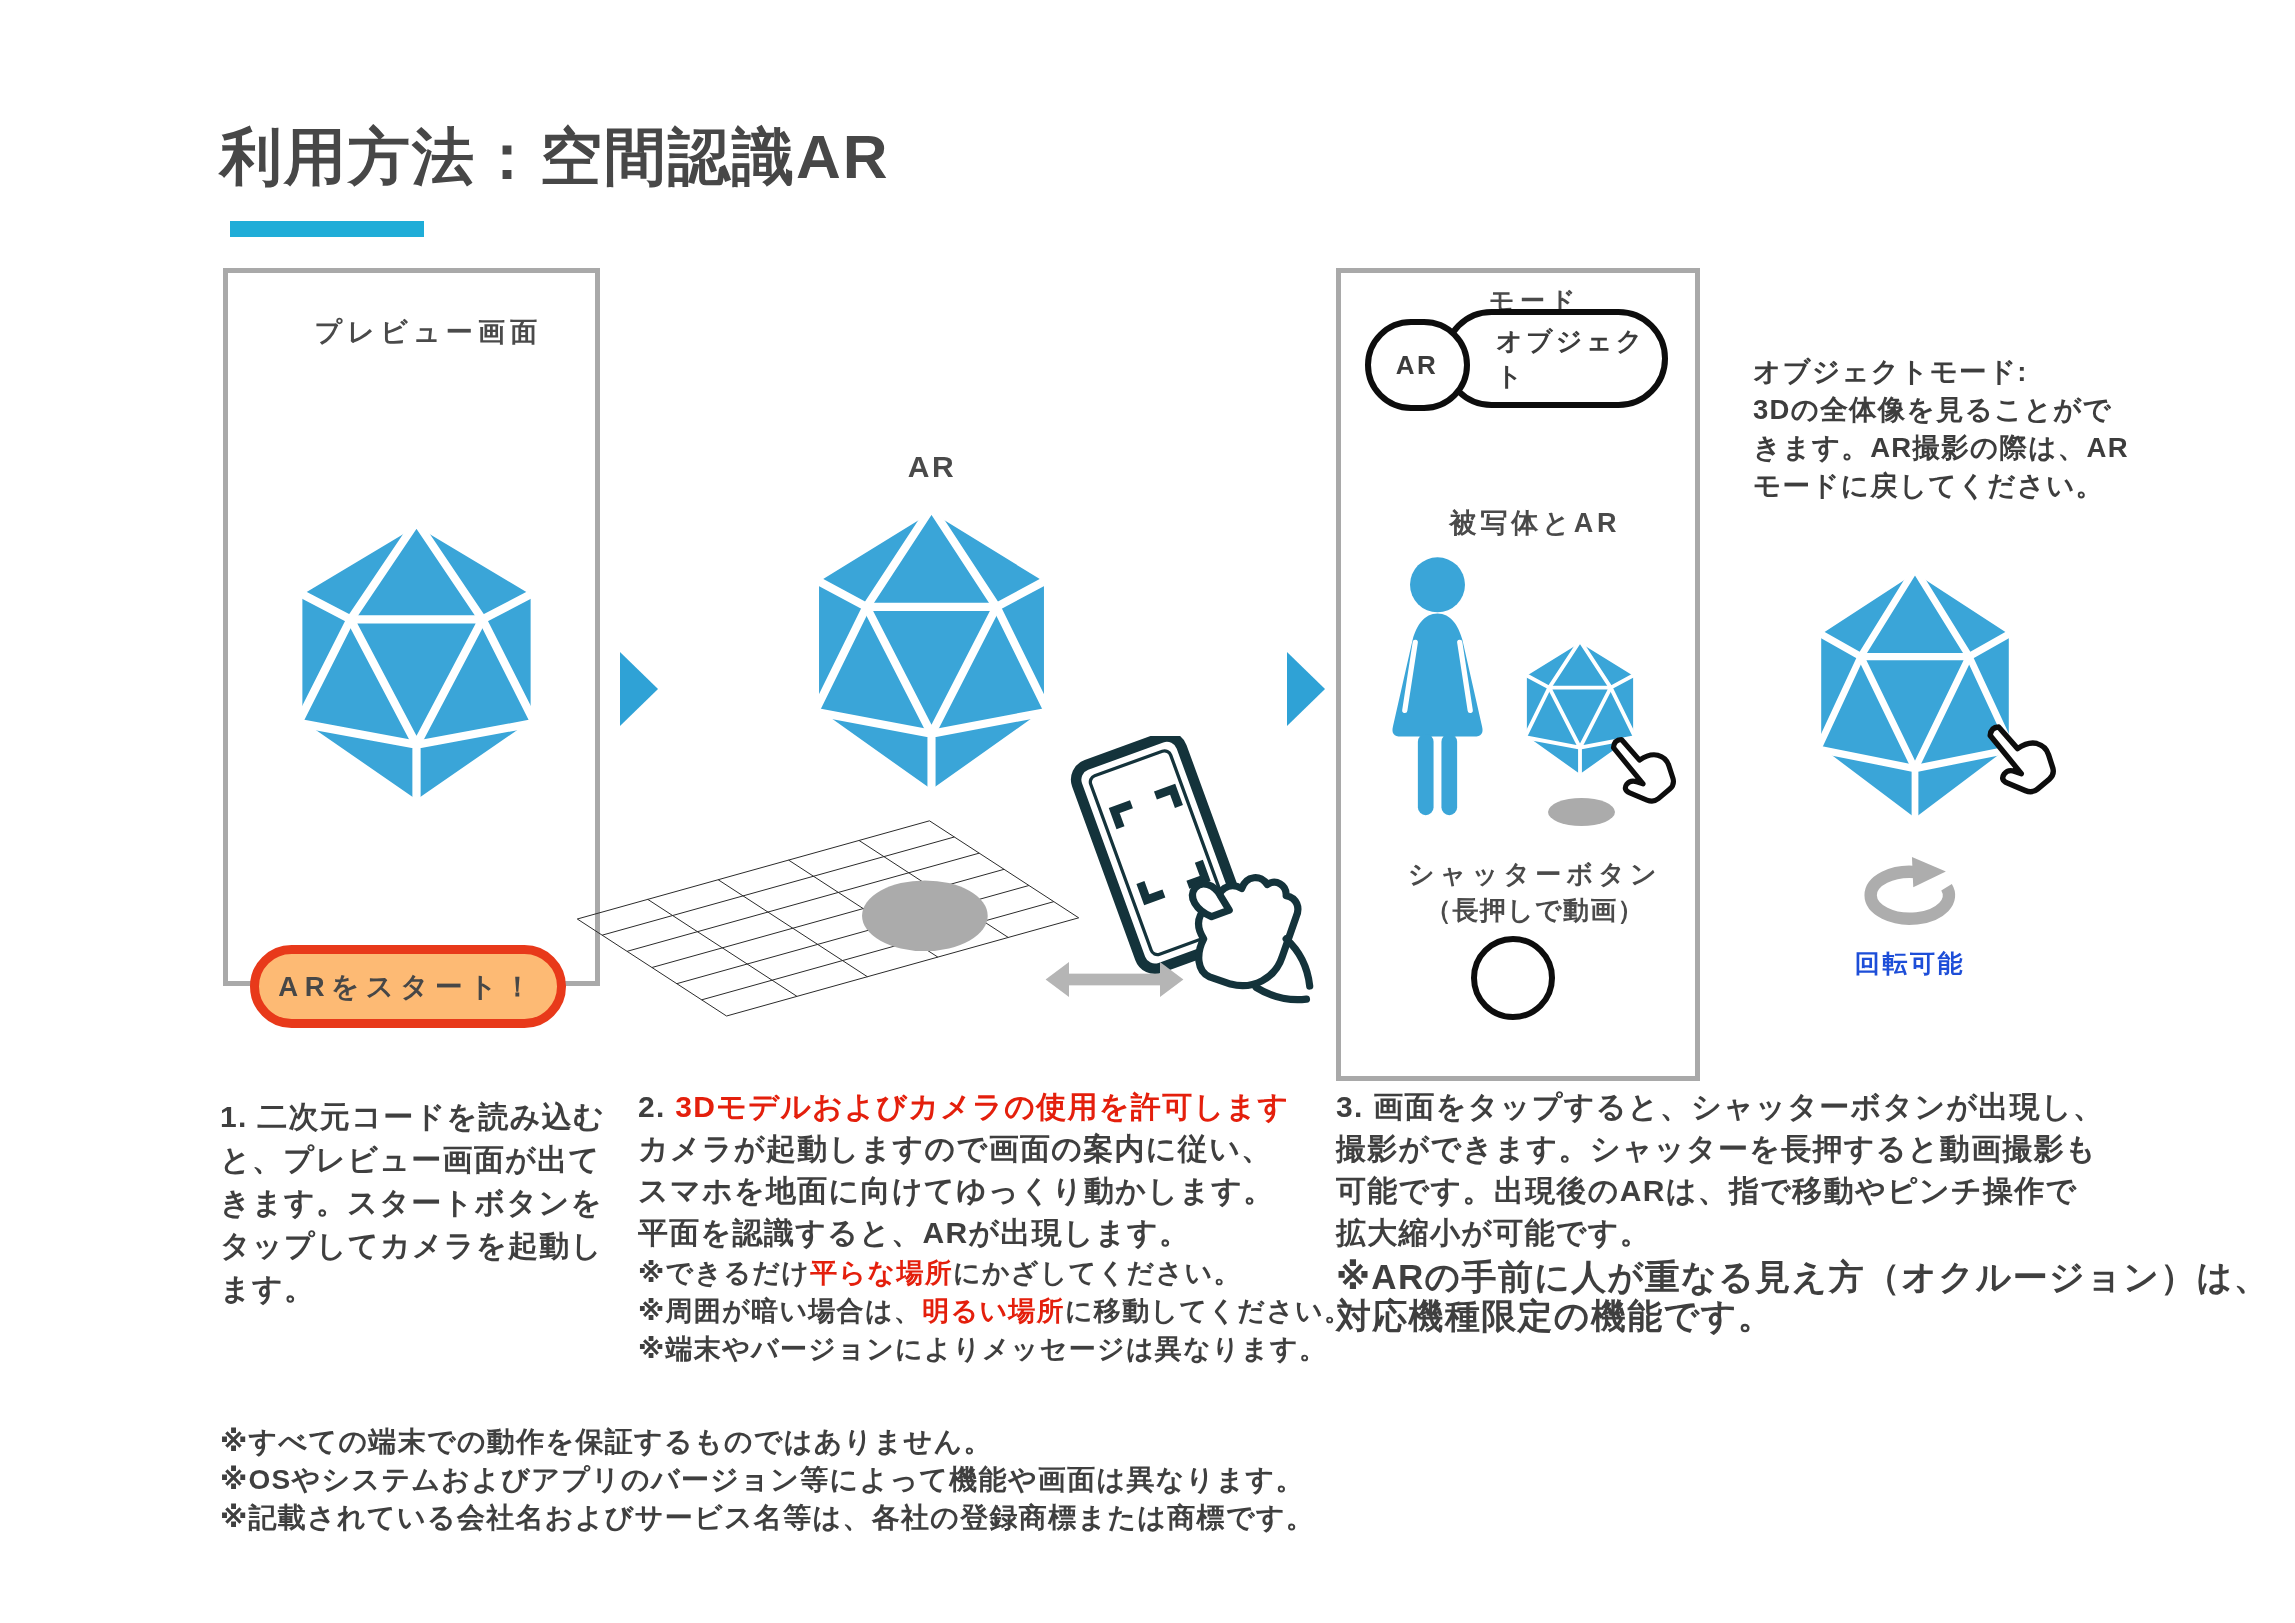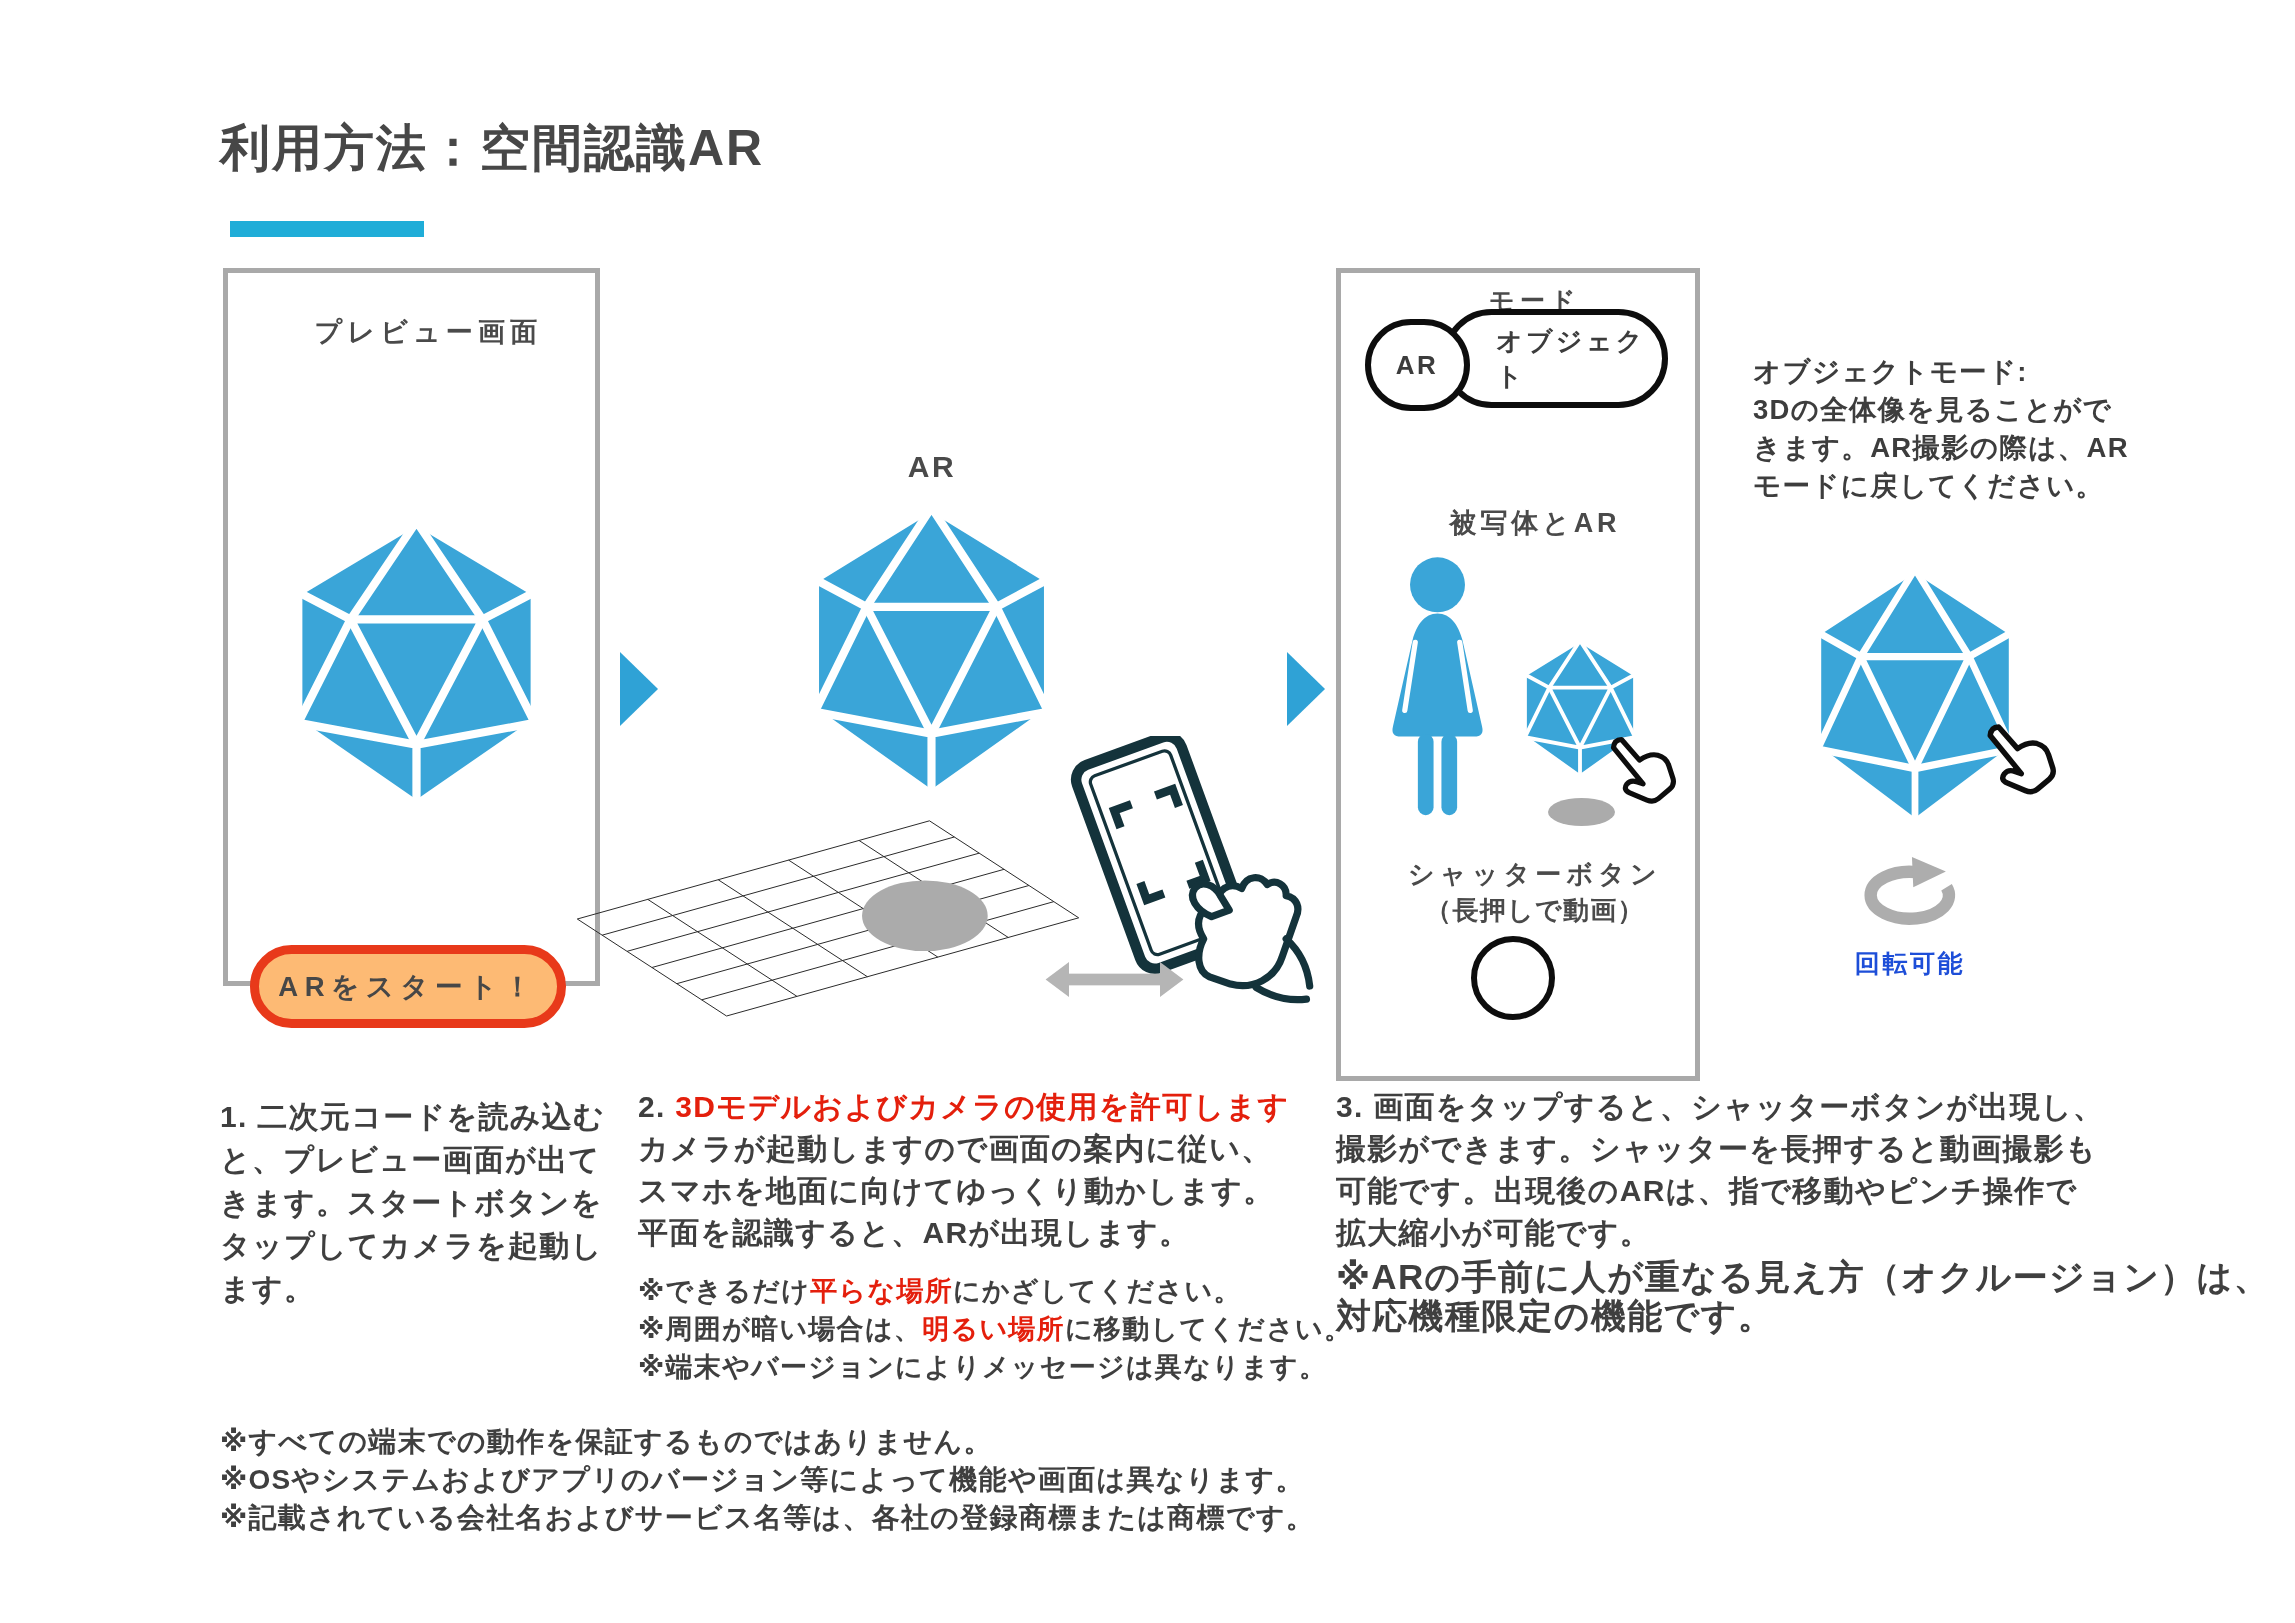--- a/index.html
+++ b/index.html
@@ -1,19 +1,19 @@
 <!DOCTYPE html>
 <html style="font-size:10.5px"><head>
 <meta charset="utf-8">
 <style>
   html,body{margin:0;padding:0;background:#ffffff;}
   .page{position:relative;width:2295px;height:1623px;background:#ffffff;overflow:hidden;
         font-family:"Liberation Sans","DejaVu Sans",sans-serif;color:#3f3f3f;}
   .abs{position:absolute;}
-  .title{left:220px;top:115px;font-size:50px;font-weight:800;color:#474747;letter-spacing:2px;}
+  .title{left:220px;top:115px;font-size:62px;font-weight:800;color:#474747;letter-spacing:2px;}
   .accent-bar{left:230px;top:221px;width:194px;height:16.4px;background:#1fadd8;}
   .panel{border:5.2px solid #a9a9a9;background:#ffffff;box-sizing:border-box;}
   .panel1{left:223px;top:268px;width:377px;height:718px;}
   .panel3{left:1336px;top:268px;width:364px;height:813px;}
   .panel-label{width:100%;text-align:center;font-size:27px;font-weight:600;color:#4a4a4a;letter-spacing:5.2px;padding-left:17px;}
   .start-btn{left:22px;top:672px;width:316px;height:83px;box-sizing:border-box;border:9.2px solid #e8391a;
              border-radius:42px;background:#fdba74;display:flex;align-items:center;justify-content:center;
              font-size:27.5px;font-weight:600;color:#474747;letter-spacing:6.5px;}
   .tri-right{width:0;height:0;border-top:37px solid transparent;border-bottom:37px solid transparent;
              border-left:38px solid #2fa2d6;}
@@ -197,21 +197,21 @@
     <div>ます。</div>
   </div>
 
   <div class="abs step" style="left:638px;top:1086px;">
     <div>
       <span>2. </span><span class="em-red">3Dモデルおよびカメラの使用を許可します</span>
     </div>
     <div>カメラが起動しますので画面の案内に従い、</div>
     <div>スマホを地面に向けてゆっくり動かします。</div>
     <div>平面を認識すると、ARが出現します。</div>
-    <div class="note" style="margin-top:18px;">
+    <div class="note" style="margin-top:0;">
       <span>※できるだけ</span><span class="em-red">平らな場所</span><span>にかざしてください。</span>
     </div>
     <div class="note">
       <span>※周囲が暗い場合は、</span><span class="em-red">明るい場所</span><span>に移動してください。</span>
     </div>
     <div class="note">※端末やバージョンによりメッセージは異なります。</div>
   </div>
 
   <div class="abs step step3" style="left:1336px;top:1086px;">
     <div>3. 画面をタップすると、シャッターボタンが出現し、</div>

